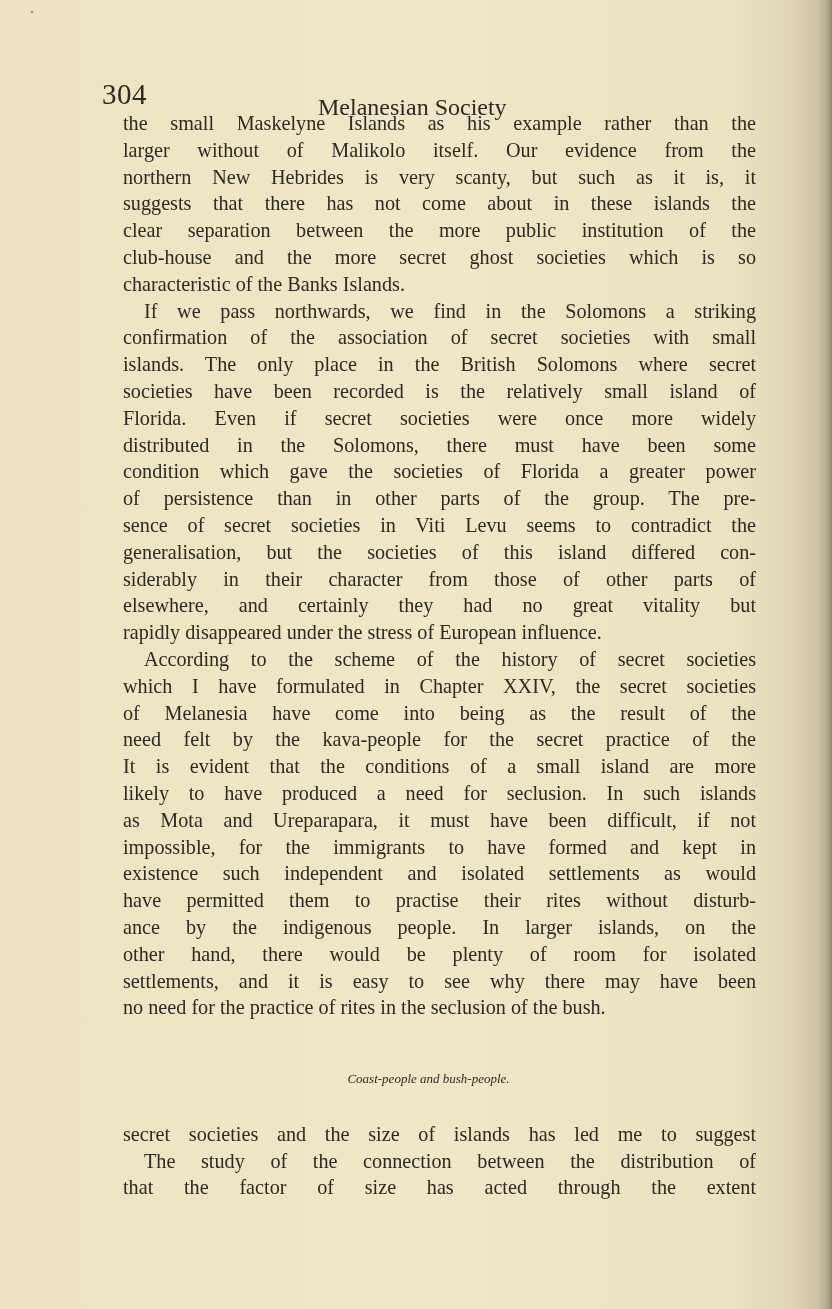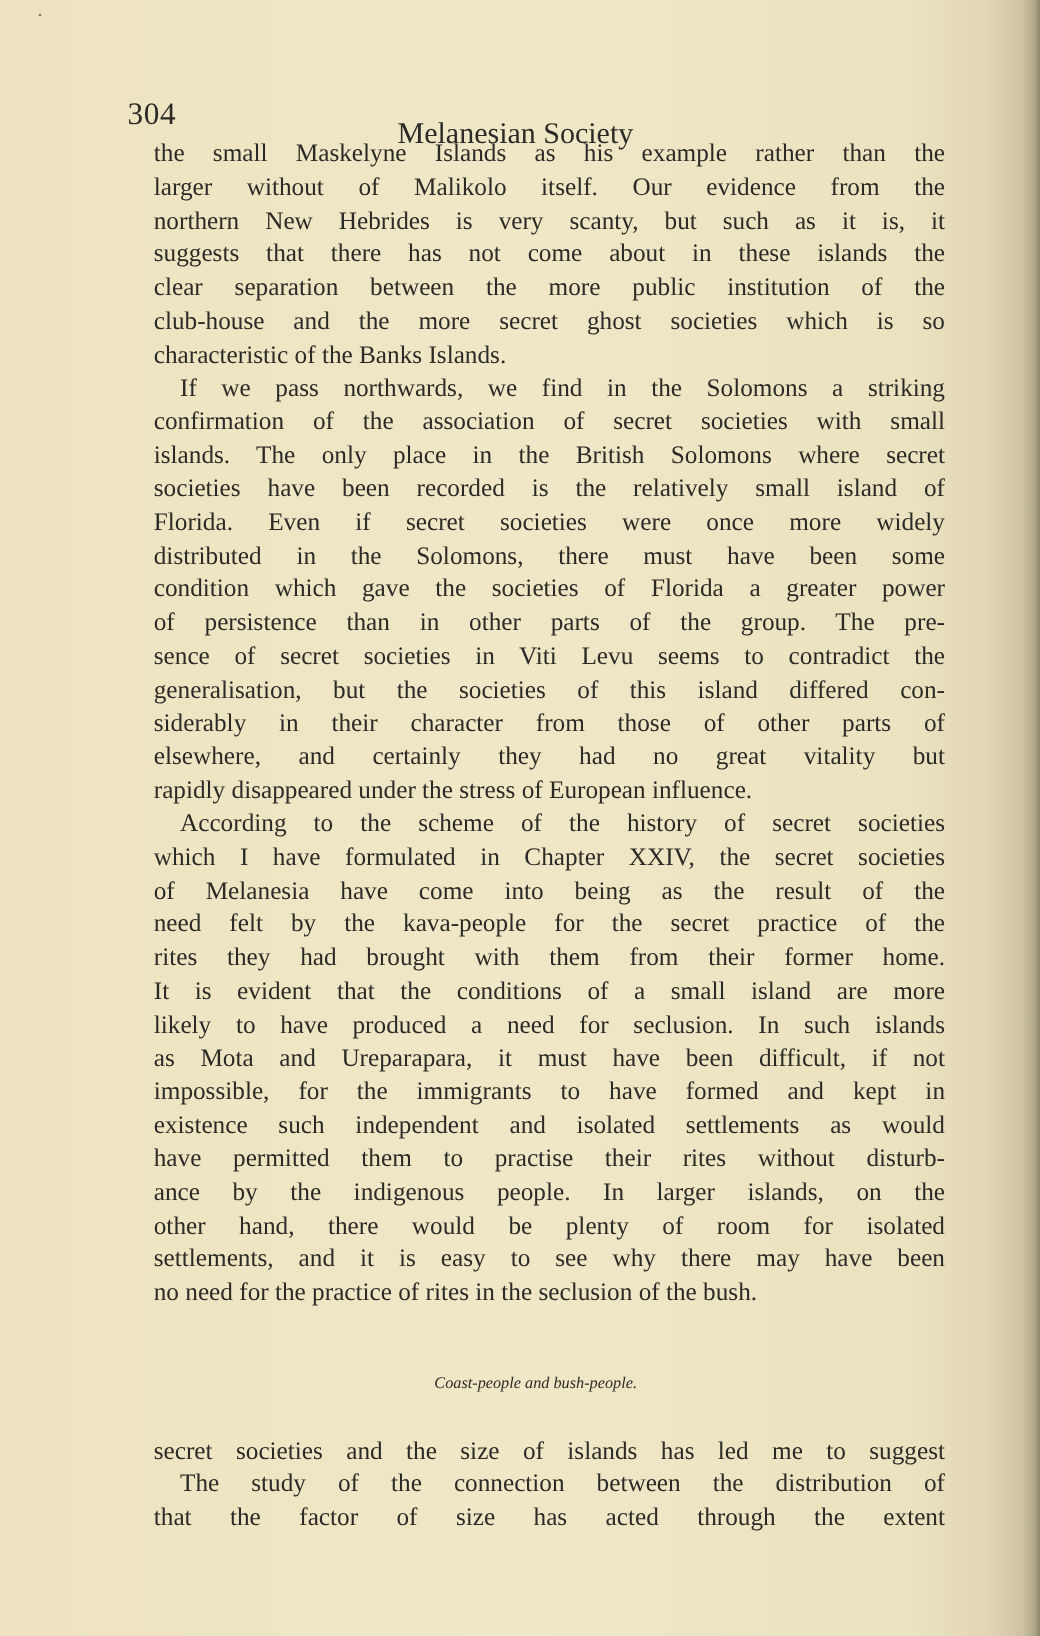--- a/index.html
+++ b/index.html
@@ -39,21 +39,21 @@
       position: absolute;
       left: 102px;
       top: 78px;
       width: 655px;
       height: 32px;
     }
     .page-number {
       position: absolute;
       left: 0;
       top: 0;
-      font-size: 25px;
+      font-size: 29px;
       letter-spacing: 0.5px;
     }
     .running-title {
       position: absolute;
       left: 216px;
       top: 16px;
       font-size: 24px;
     }
     .text-block {
       position: absolute;
@@ -122,21 +122,20 @@
       <span class="line">generalisation, but the societies of this island differed con-</span>
       <span class="line">siderably in their character from those of other parts of</span>
       <span class="line">elsewhere, and certainly they had no great vitality but</span>
       <span class="line last">rapidly disappeared under the stress of European influence.</span>
     </p>
     <p>
       <span class="line ind">According to the scheme of the history of secret societies</span>
       <span class="line">which I have formulated in Chapter XXIV, the secret societies</span>
       <span class="line">of Melanesia have come into being as the result of the</span>
       <span class="line">need felt by the kava-people for the secret practice of the</span>
-      <span class="line">rites they had brought with them from their former home.</span>
       <span class="line">It is evident that the conditions of a small island are more</span>
       <span class="line">likely to have produced a need for seclusion. In such islands</span>
       <span class="line">as Mota and Ureparapara, it must have been difficult, if not</span>
       <span class="line">impossible, for the immigrants to have formed and kept in</span>
       <span class="line">existence such independent and isolated settlements as would</span>
       <span class="line">have permitted them to practise their rites without disturb-</span>
       <span class="line">ance by the indigenous people. In larger islands, on the</span>
       <span class="line">other hand, there would be plenty of room for isolated</span>
       <span class="line">settlements, and it is easy to see why there may have been</span>
       <span class="line last">no need for the practice of rites in the seclusion of the bush.</span>

